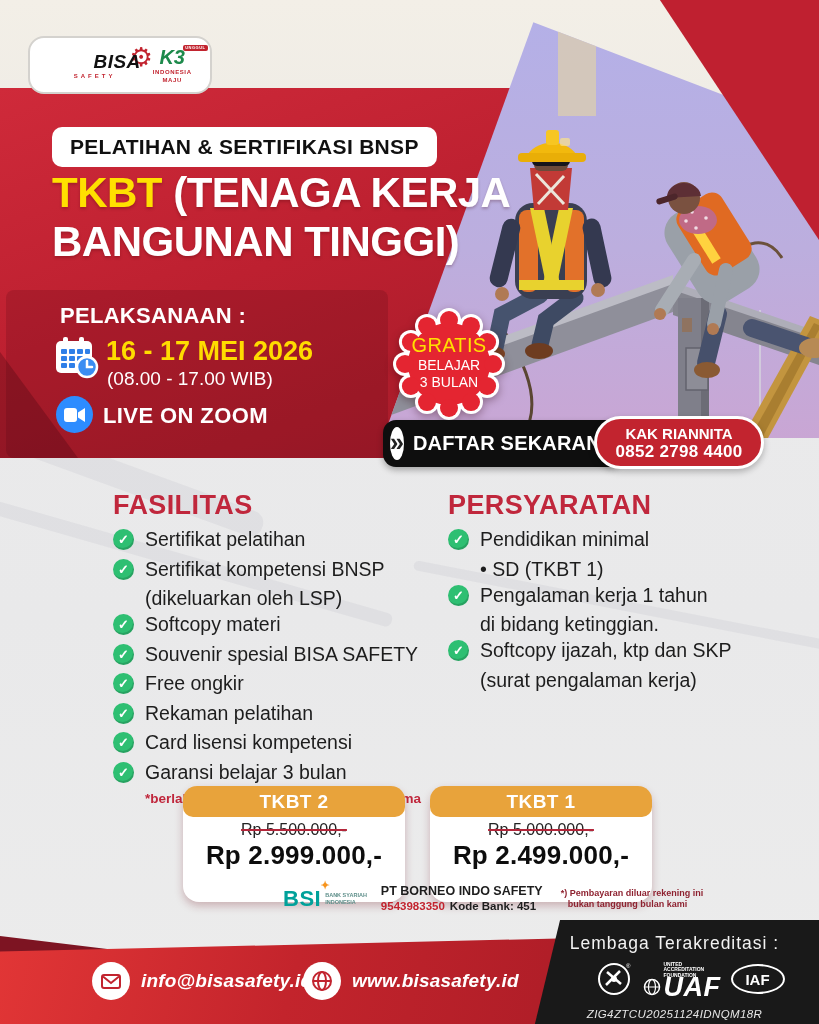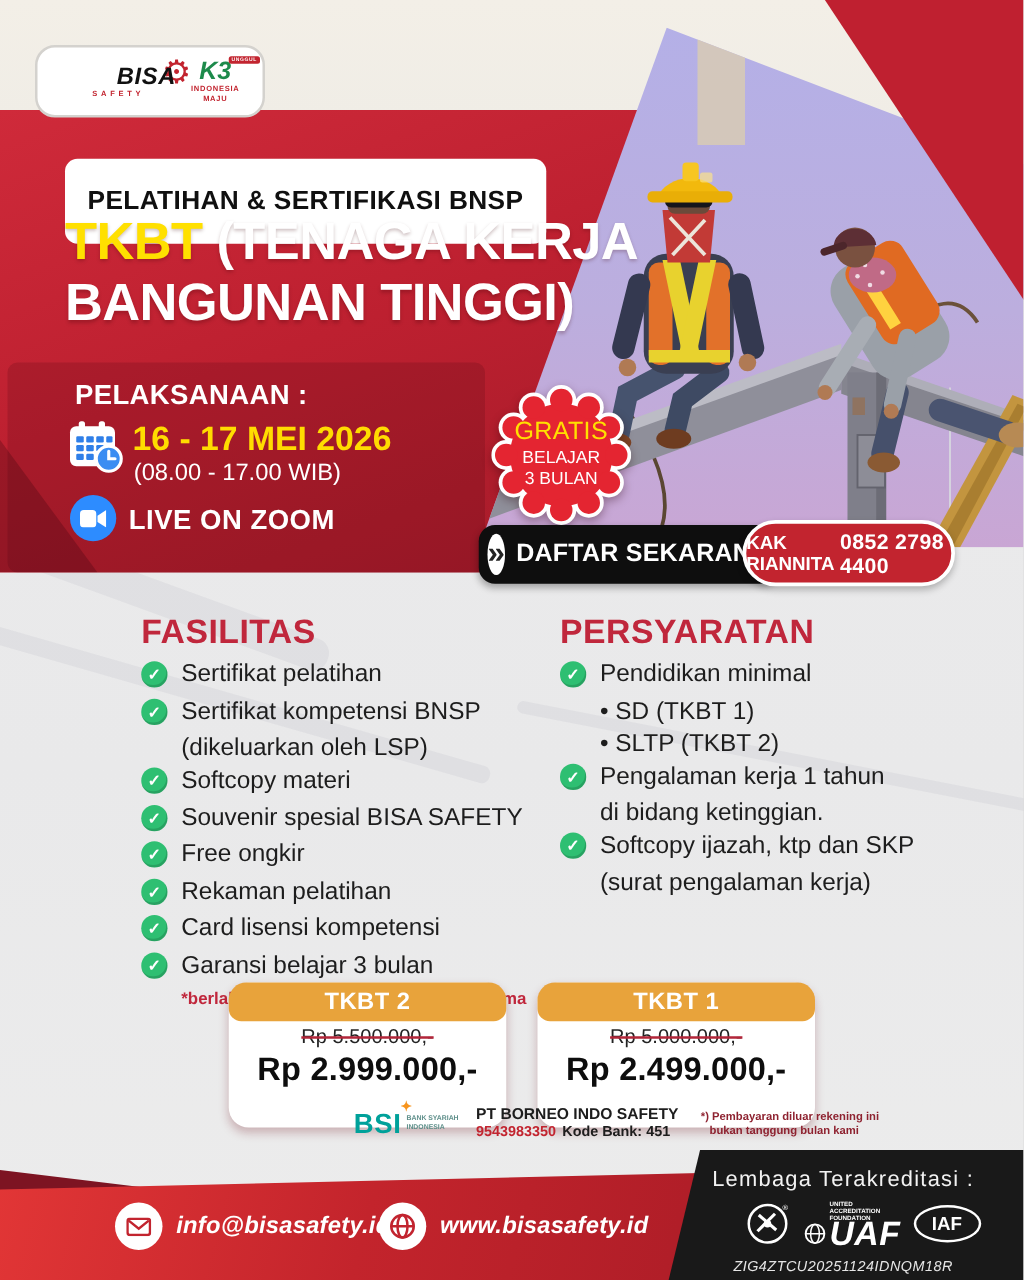--- a/index.html
+++ b/index.html
@@ -27,21 +27,21 @@
   .bisa{position:relative;text-align:center;line-height:1;}
   .bisa .gear{position:absolute;right:-12px;top:-8px;color:#c2242f;font-size:26px;}
   .bisa .bisa-name{font-size:19px;font-weight:900;font-style:italic;color:#111;letter-spacing:.5px;position:relative;z-index:1;margin-left:45px;}
   .bisa .bisa-sub{font-size:6px;font-weight:700;color:#c2242f;letter-spacing:3px;margin-top:2px;}
   .k3{position:relative;text-align:center;line-height:1;}
   .k3 .k3-name{font-size:20px;font-weight:900;font-style:italic;color:#1d8a4b;}
   .k3 .k3-badge{position:absolute;top:-2px;right:-16px;background:#c2242f;color:#fff;font-size:4px;font-weight:700;
     padding:1px 2px;border-radius:2px;letter-spacing:.5px;}
   .k3 .k3-sub{font-size:6px;font-weight:700;color:#c2242f;letter-spacing:.6px;margin-top:2px;}
   
-  .badge-pill{left:52px;top:127px;background:#fff;border-radius:10px;padding:22px 18px;
+  .badge-pill{left:52px;top:127px;background:#fff;border-radius:10px;padding:8px 18px;
     font-size:21px;font-weight:900;color:#101010;letter-spacing:.3px;white-space:nowrap;}
   .title{left:52px;top:168px;font-size:42px;font-weight:900;color:#fff;letter-spacing:-.5px;
     line-height:49px;white-space:nowrap;text-shadow:0 2px 3px rgba(60,0,8,.25);}
   .title .hl{color:#ffe000;}
   
   .sched-head{left:60px;top:303px;font-size:22px;font-weight:900;color:#fff;letter-spacing:.3px;}
   .cal-icon{left:52px;top:334px;}
   .sched-date{left:106px;top:336px;font-size:27px;font-weight:900;color:#ffdc00;white-space:nowrap;}
   .sched-time{left:107px;top:368px;font-size:19px;color:#fff;font-weight:500;}
   .zoom-icon{left:56px;top:396px;width:37px;height:37px;border-radius:50%;background:#2d8cff;
@@ -53,21 +53,21 @@
   .promo .p1{top:26px;font-size:20px;color:#ffe000;letter-spacing:.3px;}
   .promo .p2{top:49px;font-size:14px;}
   .promo .p3{top:66px;font-size:14px;}
   
   .daftar{left:383px;top:420px;width:238px;height:47px;background:#0e0e0e;border-radius:13px;
     display:flex;align-items:center;gap:9px;padding-left:7px;box-sizing:border-box;box-shadow:0 3px 6px rgba(0,0,0,.3);}
   .daftar .chev{width:33px;height:33px;border-radius:50%;background:#fff;display:flex;align-items:center;
     justify-content:center;font-size:25px;font-weight:900;color:#222;line-height:1;padding-bottom:3px;box-sizing:border-box;}
   .daftar .dlabel{color:#fff;font-size:20px;font-weight:900;letter-spacing:.2px;white-space:nowrap;}
   .phone-pill{left:594px;top:416px;width:170px;height:53px;background:#c2242f;border:3px solid #fff;border-radius:28px;
-    box-sizing:border-box;display:flex;flex-direction:row;align-items:center;justify-content:center;
+    box-sizing:border-box;display:flex;flex-direction:column;align-items:center;justify-content:center;
     box-shadow:0 3px 6px rgba(0,0,0,.25);}
   .phone-pill .cname{color:#fff;font-size:15px;font-weight:900;line-height:17px;}
   .phone-pill .cphone{color:#fff;font-size:17px;font-weight:900;line-height:19px;letter-spacing:.3px;}
   
   .col-head{font-size:27px;font-weight:900;color:#c0273c;letter-spacing:.4px;}
   .fas-head{left:113px;top:490px;} .per-head{left:448px;top:490px;}
   .list{display:flex;flex-direction:column;}
   .fas-list{left:113px;top:527px;width:320px;} .per-list{left:448px;top:527px;width:340px;}
   .li{display:flex;gap:11px;align-items:flex-start;margin-bottom:4.5px;}
   .check{flex:0 0 auto;width:21px;height:21px;margin-top:2px;border-radius:50%;background:#2ebf72;color:#fff;
@@ -344,21 +344,20 @@
     <div class="fas-note">*berlaku untuk skema pelatihan yang sama</div>
   </div>
 
   <div class="abs col-head per-head">PERSYARATAN</div>
   <div class="abs list per-list">
     <div class="li">
         <span class="check">✓</span>
         <div class="li-text">Pendidikan minimal</div>
       </div>
     <div class="li-sub">• SD (TKBT 1)</div>
-    <div class="li-sub">• SLTP (TKBT 2)</div>
     <div class="li">
         <span class="check">✓</span>
         <div class="li-text">Pengalaman kerja 1 tahun</div>
       </div>
     <div class="li-sub">di bidang ketinggian.</div>
     <div class="li">
         <span class="check">✓</span>
         <div class="li-text">Softcopy ijazah, ktp dan SKP</div>
       </div>
     <div class="li-sub">(surat pengalaman kerja)</div>

